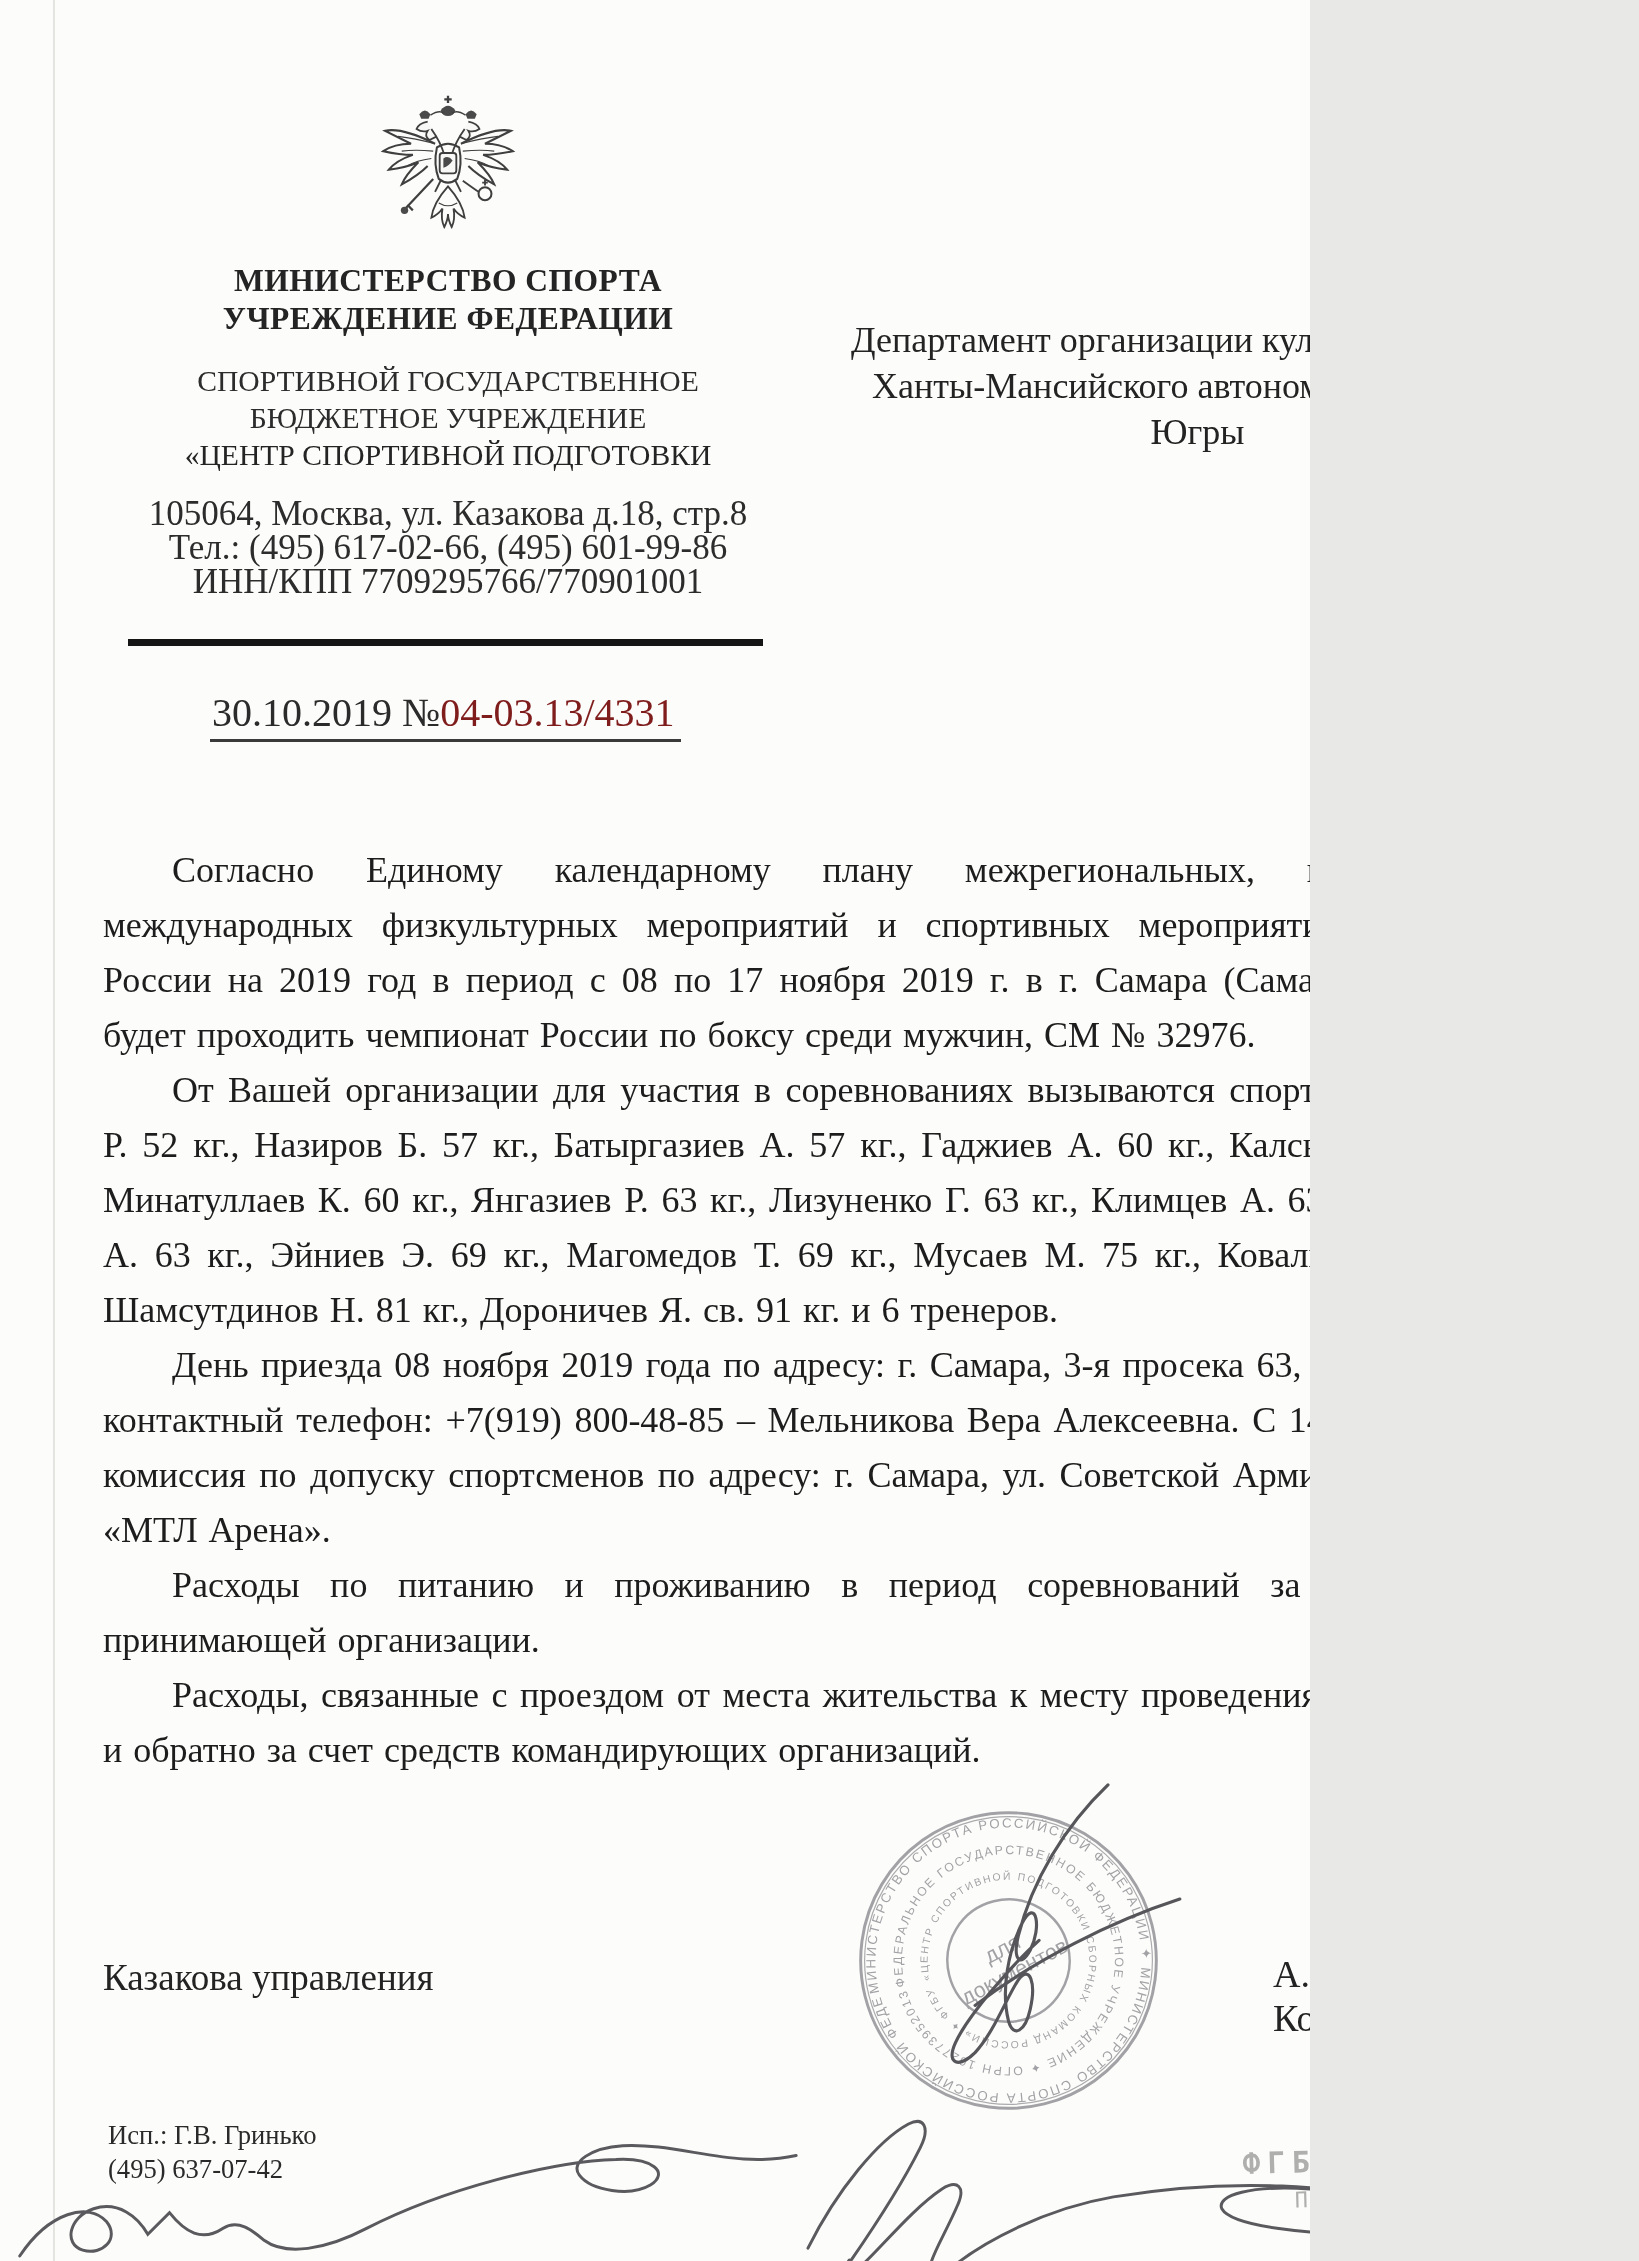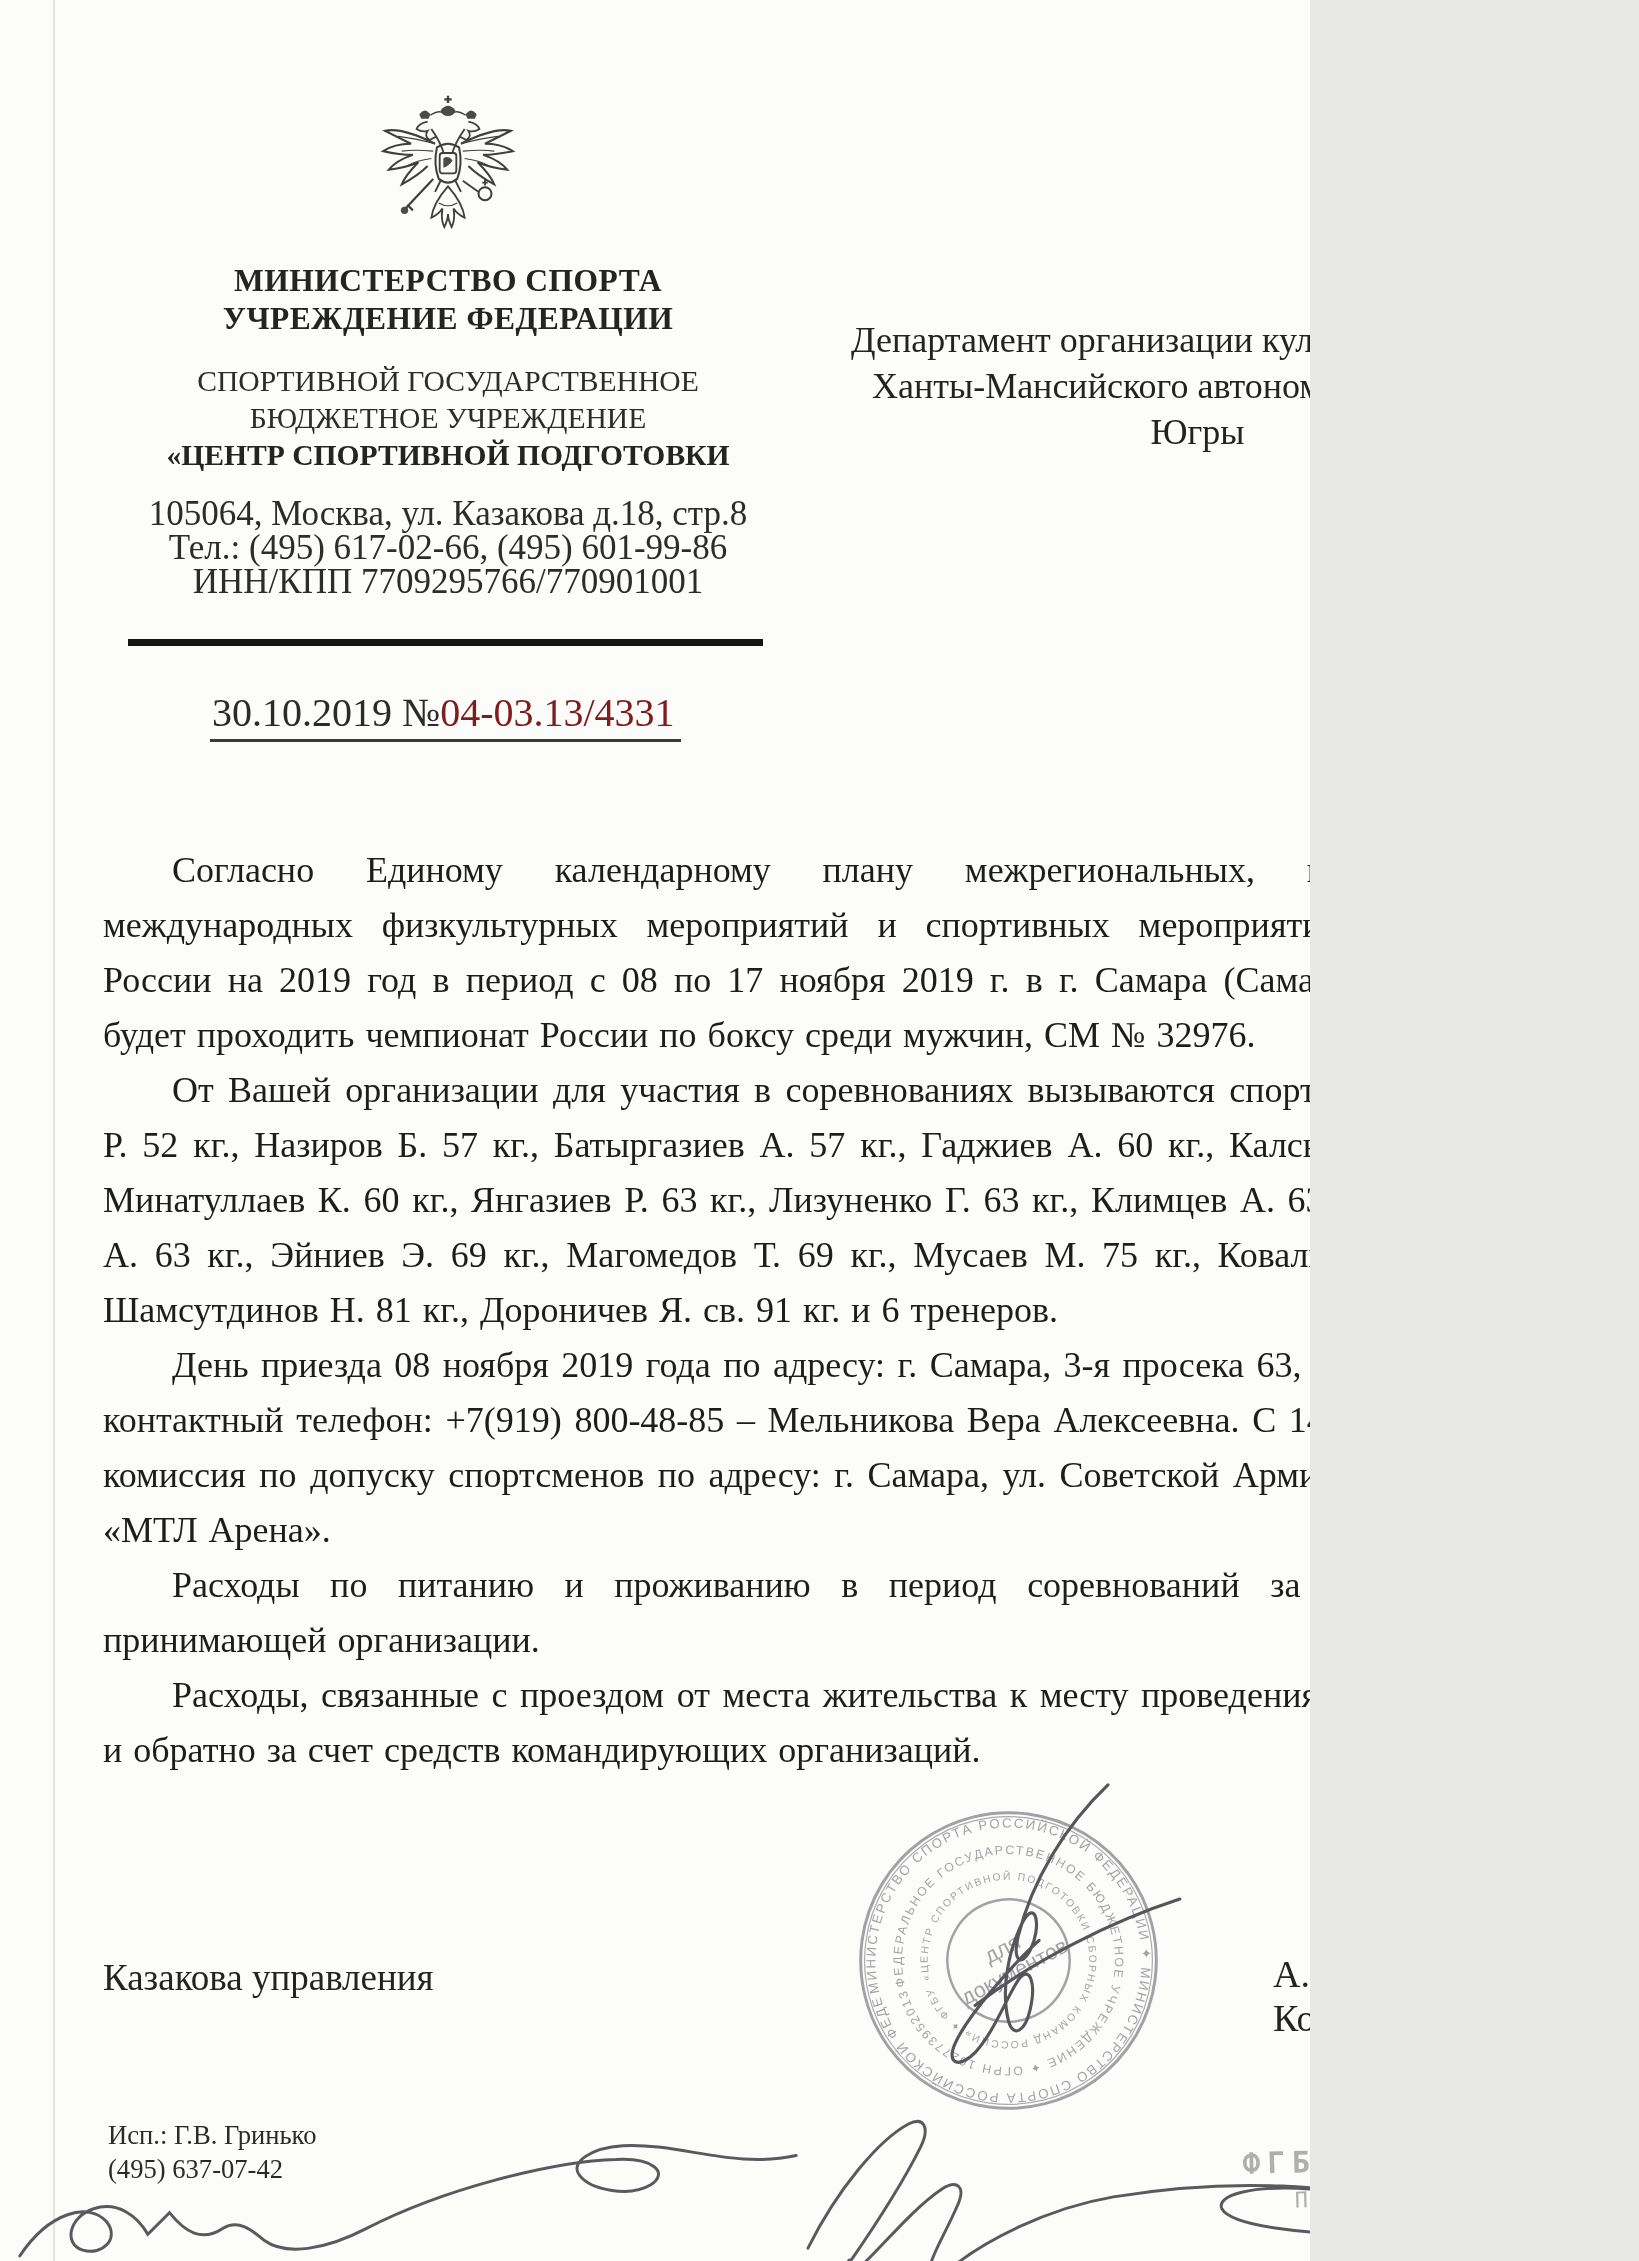--- a/index.html
+++ b/index.html
@@ -9,21 +9,21 @@
     font-family:"Liberation Serif", serif; color:#1b1b1b;
   }
   .abs{position:absolute;}
   
   .scanline{left:53px;top:0;width:2px;height:2262px;background:#e4e4e1;}
   
   .hdr-left{left:128px; top:87px; width:640px; text-align:center;}
   .emblem{width:148px;height:169px;margin:0 auto;display:block;}
   .ministry{margin-top:5.9px;font-weight:bold;font-size:31.5px;line-height:38px;letter-spacing:0.5px;color:#242424;}
   .fgbu{margin-top:25.6px;font-size:29.6px;line-height:37px;color:#2c2c2c;}
-  .org{font-weight:bold;font-size:29.6px;line-height:37px;color:#242424;}
+  .org{font-weight:normal;font-size:29.6px;line-height:37px;color:#242424;}
   .addr{margin-top:23px;font-size:35px;line-height:34px;color:#2c2c2c;}
   .sep{left:128px;top:639px;width:635px;height:6.9px;background:#151515;}
   
   .recipient{left:829px;top:317px;width:737px;text-align:center;font-size:36px;line-height:46px;color:#232323;}
   
   .refline{left:210px;top:688px;font-size:40px;line-height:49px;border-bottom:3.9px solid #3a3a3a;padding:0 5.9px 2px 2px;color:#2b2b2b;}
   .refnum{color:#7f1d1d;}
   
   .body{left:103px;top:843px;width:1440px;font-size:36px;line-height:55px;text-align:justify;color:#1d1d1d;}
   .body p{margin:0;text-indent:69px;word-spacing:2px;}

